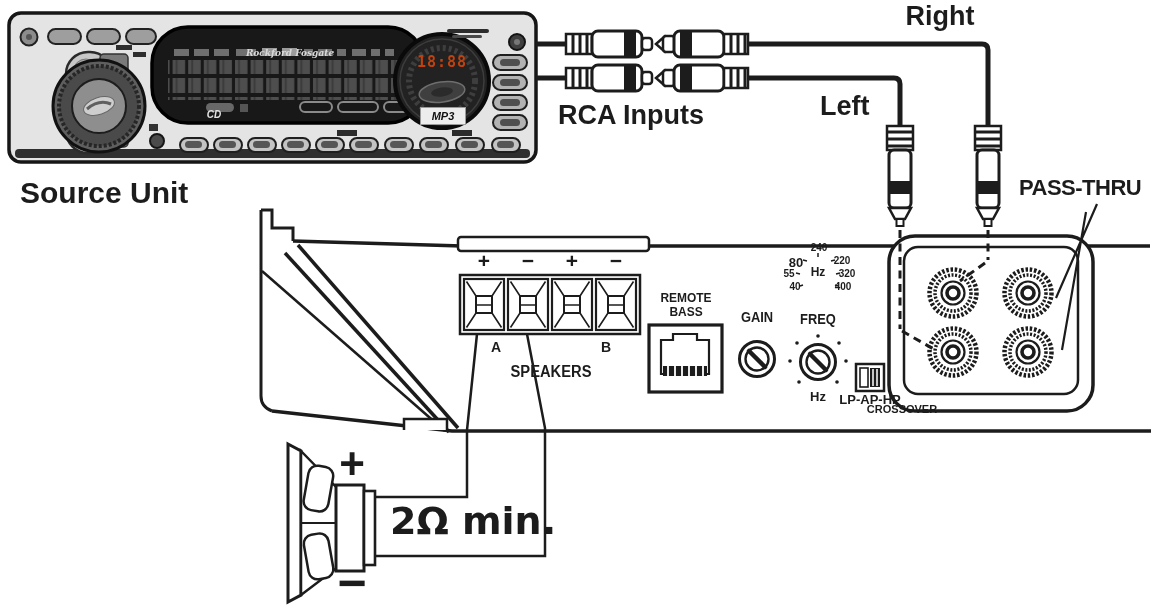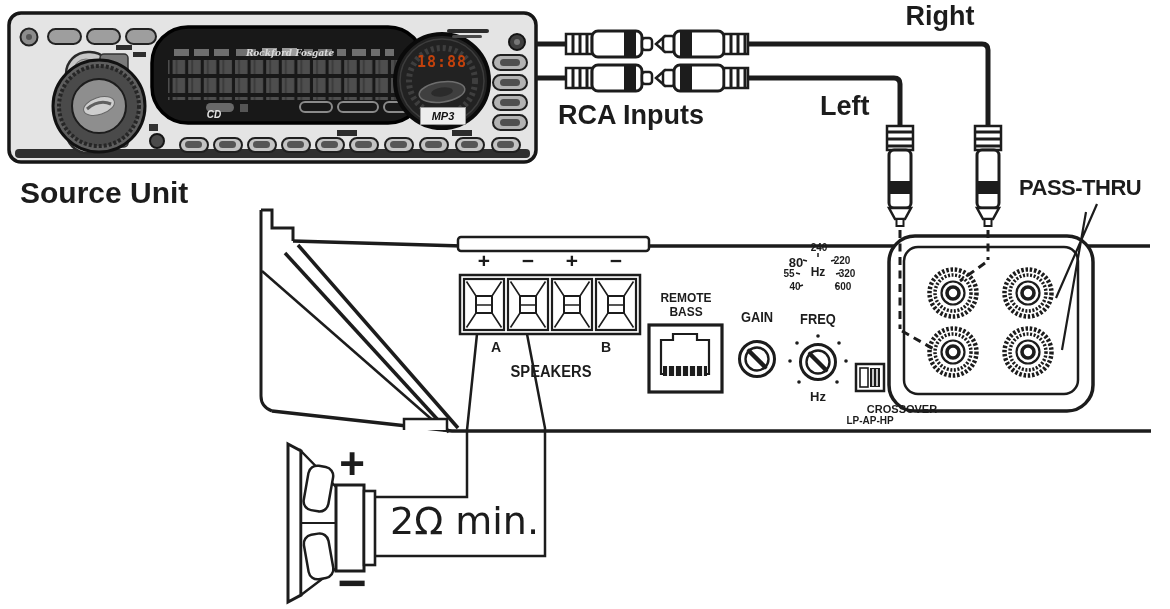--- a/index.html
+++ b/index.html
@@ -3,21 +3,21 @@
 <meta charset="utf-8">
 <style>
   html,body{margin:0;padding:0;background:#ffffff;}
   .stage{position:relative;width:1170px;height:609px;background:#ffffff;overflow:hidden;
          font-family:"Liberation Sans",sans-serif;}
   .stage svg{position:absolute;left:0;top:0;}
   .lbl{position:absolute;font-family:"Liberation Sans",sans-serif;font-weight:700;
        color:#1c1c1c;white-space:nowrap;line-height:1;}
   .c{transform:translateX(-50%);}
   .cond{transform:translateX(-50%) scaleX(.92);transform-origin:center;}
-  .imped{font-family:"DejaVu Sans",sans-serif;font-weight:400;}
+  .imped{font-family:"DejaVu Sans",sans-serif;font-weight:700;}
   .brand{font-family:"DejaVu Serif",serif;font-style:italic;font-weight:700;color:#d9d9d9;margin-top:16px;}
   .clock{font-family:"DejaVu Sans Mono",monospace;color:#c2410c;letter-spacing:1px;}
   .mp3badge{position:absolute;left:420px;top:107px;width:44px;height:16px;background:#ededed;
       border:1.5px solid #9a9a9a;border-radius:0;display:flex;align-items:center;justify-content:center;}
   .mp3badge span{font-size:11px;font-style:italic;font-weight:800;color:#101010;}
   .cdlogo{font-style:italic;color:#e3e3e3;}
 </style>
 </head>
 <body>
 
@@ -326,23 +326,23 @@
 <div class="lbl cond" style="left:757px;top:310px;font-size:14px;">GAIN</div>
 <div class="lbl cond" style="left:818px;top:312px;font-size:14px;">FREQ</div>
 <div class="lbl c" style="left:818px;top:390px;font-size:13px;">Hz</div>
 <div class="lbl c" style="left:819px;top:243px;font-size:10px;">240</div>
 <div class="lbl c" style="left:796px;top:256px;font-size:13px;">80</div>
 <div class="lbl c" style="left:842px;top:256px;font-size:10px;">220</div>
 <div class="lbl c" style="left:789px;top:269px;font-size:10px;">55</div>
 <div class="lbl c" style="left:818px;top:266px;font-size:12px;">Hz</div>
 <div class="lbl c" style="left:847px;top:269px;font-size:10px;">320</div>
 <div class="lbl c" style="left:795px;top:282px;font-size:10px;">40</div>
-<div class="lbl c" style="left:843px;top:282px;font-size:10px;">600</div>
-
-<div class="lbl c" style="left:870px;top:416px;font-size:10px;">LP-AP-HP</div>
+<div class="lbl c" style="left:843px;top:282px;font-size:10px;">400</div>
+
+<div class="lbl c" style="left:870px;top:393px;font-size:13px;">LP-AP-HP</div>
 <div class="lbl c" style="left:870px;top:404px;font-size:11px;margin-left:32px;">CROSSOVER</div>
 
 <div class="lbl c" style="left:352px;top:442px;font-size:44px;">+</div>
 <div class="lbl c" style="left:352px;top:558px;font-size:50px;">−</div>
 <div class="lbl imped" style="left:390px;top:502px;font-size:38px;">2Ω min.</div>
 
 <div class="lbl brand c" style="left:290px;top:33px;font-size:9px;">Rockford Fosgate</div>
 <div class="lbl clock c" style="left:442px;top:55px;font-size:15px;">18:88</div>
 <div class="mp3badge">
       <span>MP3</span>

